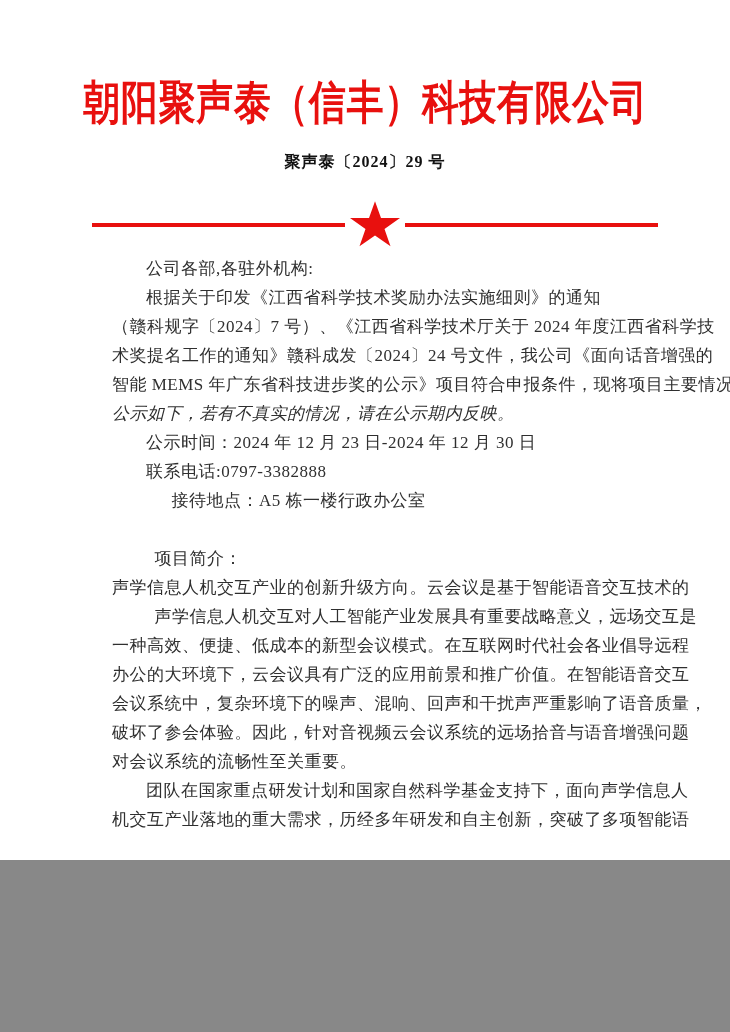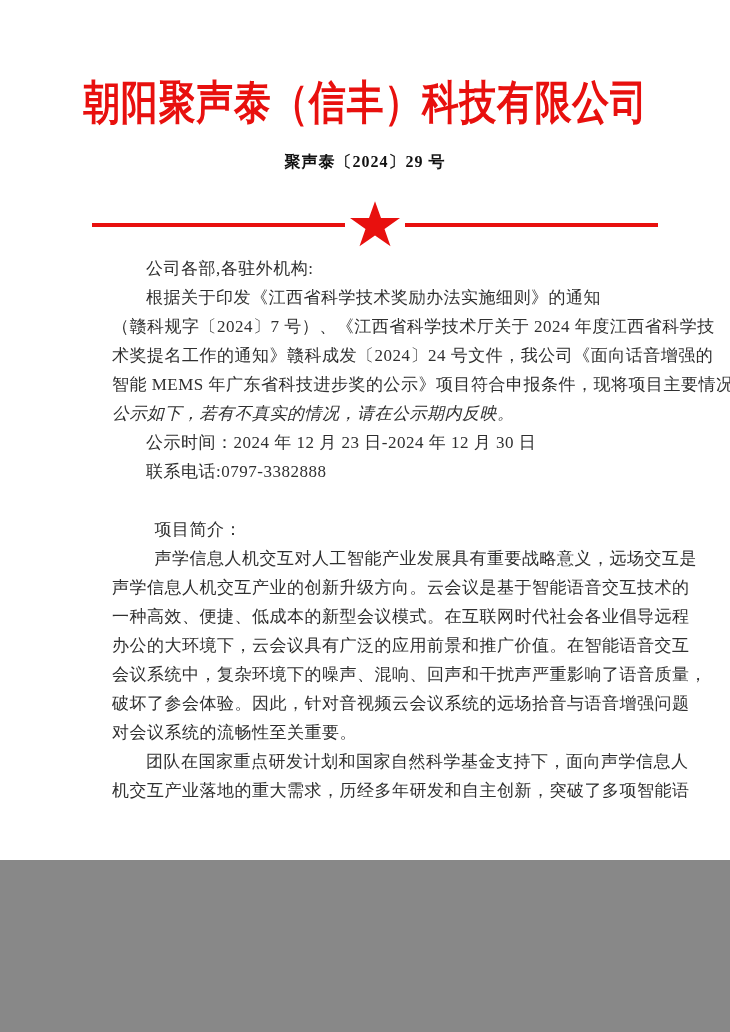--- a/index.html
+++ b/index.html
@@ -71,24 +71,25 @@
 
   <div class="body-text">
       <div class="bline" style="text-indent: 34px;">公司各部,各驻外机构:</div>
       <div class="bline" style="text-indent: 34px;">根据关于印发《江西省科学技术奖励办法实施细则》的通知</div>
       <div class="bline" style="text-indent: 0px;">（赣科规字〔2024〕7 号）、《江西省科学技术厅关于 2024 年度江西省科学技</div>
       <div class="bline" style="text-indent: 0px;">术奖提名工作的通知》赣科成发〔2024〕24 号文件，我公司《面向话音增强的</div>
       <div class="bline" style="text-indent: 0px;">智能 MEMS 年广东省科技进步奖的公示》项目符合申报条件，现将项目主要情况</div>
       <div class="bline" style="text-indent: 0px; font-style: italic;">公示如下，若有不真实的情况，请在公示期内反映。</div>
       <div class="bline" style="text-indent: 34px;">公示时间：2024 年 12 月 23 日-2024 年 12 月 30 日</div>
       <div class="bline" style="text-indent: 34px;">联系电话:0797-3382888</div>
+      <div class="bline" style="text-indent: 59.5px;">接待地点：A5 栋一楼行政办公室</div>
       <div class="bline" style="text-indent: 0px;">&nbsp;</div>
       <div class="bline" style="text-indent: 42.5px;">项目简介：</div>
+      <div class="bline" style="text-indent: 0px;">声学信息人机交互产业的创新升级方向。云会议是基于智能语音交互技术的</div>
       <div class="bline" style="text-indent: 42.5px;">声学信息人机交互对人工智能产业发展具有重要战略意义，远场交互是</div>
-      <div class="bline" style="text-indent: 0px;">声学信息人机交互产业的创新升级方向。云会议是基于智能语音交互技术的</div>
       <div class="bline" style="text-indent: 0px;">一种高效、便捷、低成本的新型会议模式。在互联网时代社会各业倡导远程</div>
       <div class="bline" style="text-indent: 0px;">办公的大环境下，云会议具有广泛的应用前景和推广价值。在智能语音交互</div>
       <div class="bline" style="text-indent: 0px;">会议系统中，复杂环境下的噪声、混响、回声和干扰声严重影响了语音质量，</div>
       <div class="bline" style="text-indent: 0px;">破坏了参会体验。因此，针对音视频云会议系统的远场拾音与语音增强问题</div>
       <div class="bline" style="text-indent: 0px;">对会议系统的流畅性至关重要。</div>
       <div class="bline" style="text-indent: 34px;">团队在国家重点研发计划和国家自然科学基金支持下，面向声学信息人</div>
       <div class="bline" style="text-indent: 0px;">机交互产业落地的重大需求，历经多年研发和自主创新，突破了多项智能语</div>
     </div>
 
 </div>

